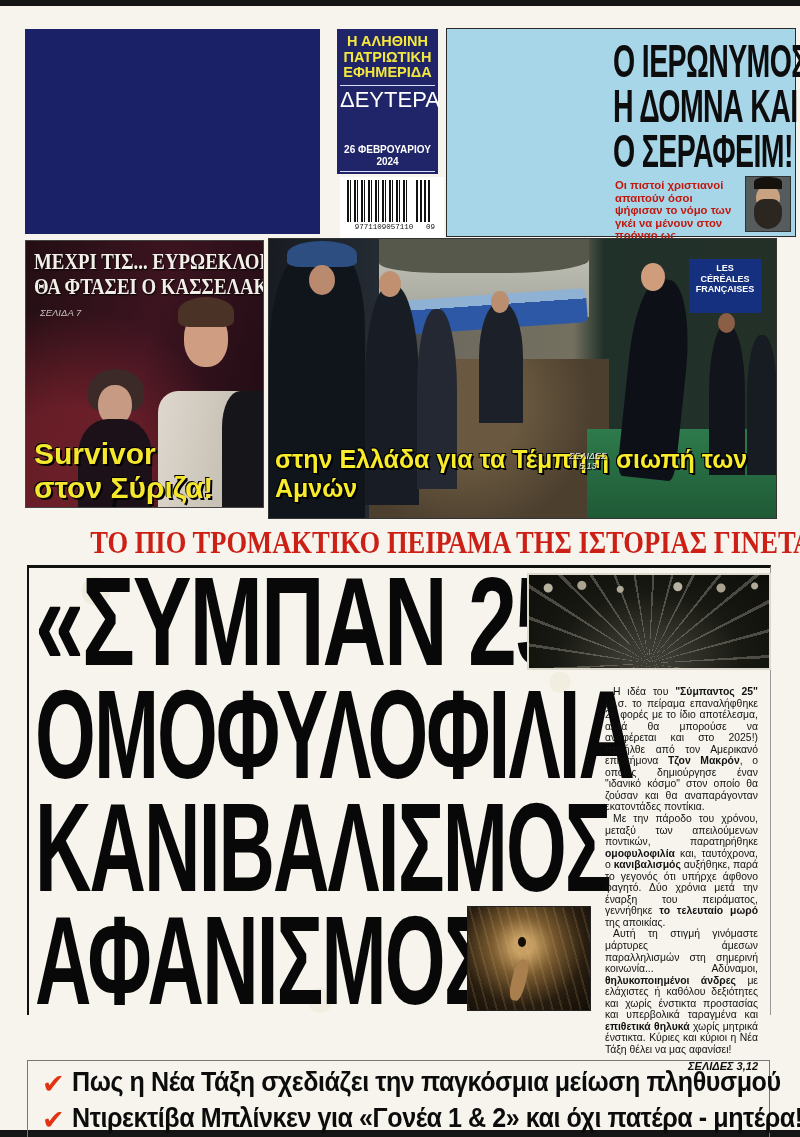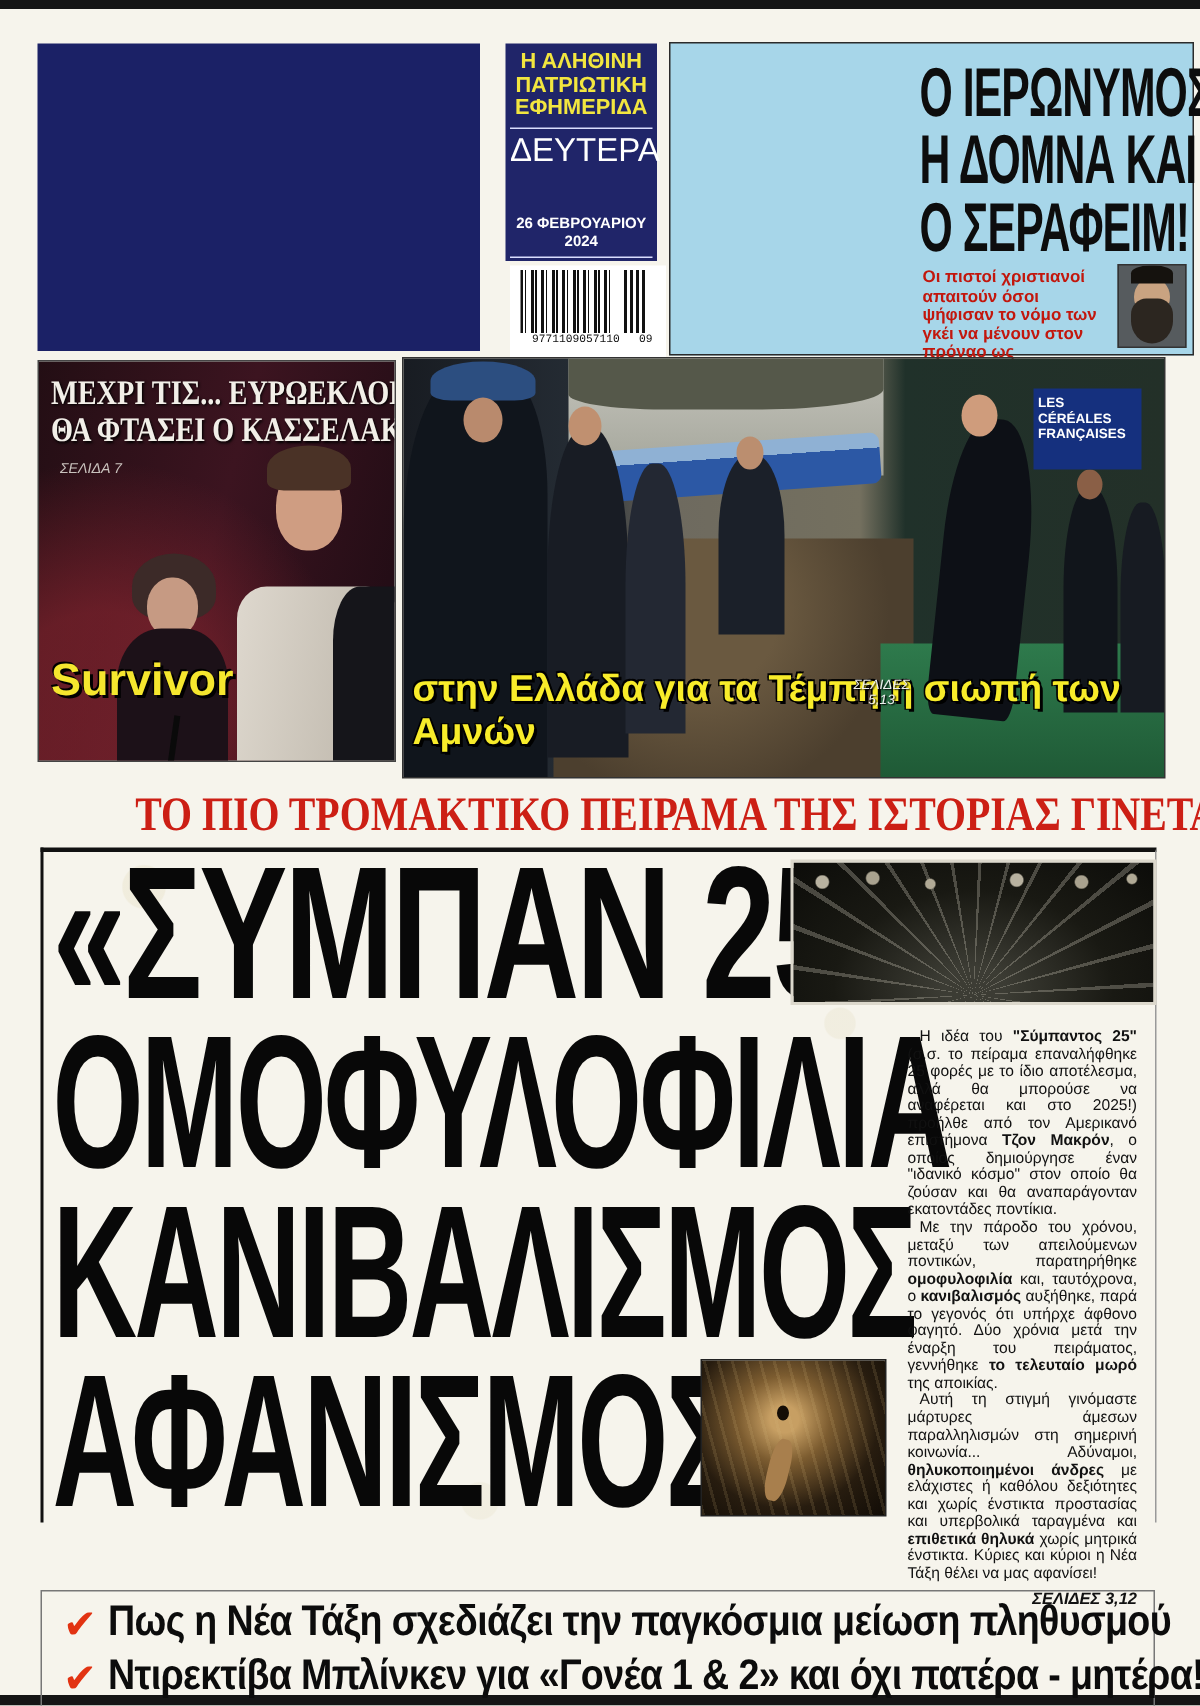--- a/index.html
+++ b/index.html
@@ -81,21 +81,21 @@
   .mp-face2{left:110px;top:32px;width:22px;height:26px;background:#c09070;border-radius:50%;}
   .mp-fig3{left:148px;top:70px;width:40px;height:180px;background:#232833;border-radius:45% 45% 0 0;}
   .mp-fig4{left:210px;top:64px;width:44px;height:120px;background:#1b2029;border-radius:45% 45% 0 0;}
   .mp-face4{left:222px;top:52px;width:18px;height:22px;background:#bb8e6f;border-radius:50%;}
   .mp-carpet{left:318px;top:190px;width:189px;height:89px;background:linear-gradient(#2e7a4c,#1f5a36);}
   .mp-macron{left:358px;top:40px;width:58px;height:200px;background:#0d1016;border-radius:40% 45% 10% 10%;transform:rotate(6deg);}
   .mp-macron-face{left:372px;top:24px;width:24px;height:28px;background:#cf9c7c;border-radius:50%;}
   .mp-guard1{left:440px;top:86px;width:36px;height:150px;background:#11151b;border-radius:45% 45% 0 0;}
   .mp-guard1-face{left:449px;top:74px;width:17px;height:20px;background:#8a5f46;border-radius:50%;}
   .mp-guard2{left:478px;top:96px;width:30px;height:140px;background:#171b22;border-radius:45% 45% 0 0;}
-  .mp-sign{left:420px;top:20px;width:66px;height:46px;background:#15307e;color:#fff;font-weight:bold;font-size:9px;line-height:10.5px;padding:4px 3px;text-align:left;}
+  .mp-sign{left:420px;top:20px;width:66px;height:46px;background:#15307e;color:#fff;font-weight:bold;font-size:9px;line-height:10.5px;padding:4px 3px;text-align:center;}
   .mp-caption{left:6px;top:206px;color:#f8ec2a;font-weight:bold;font-size:25px;line-height:29px;text-shadow:2px 2px 0 #000,-1px -1px 0 #000,1px -1px 0 #000,-1px 1px 0 #000;}
   .mp-pages{left:300px;top:212px;color:#eee;font-style:italic;font-size:9px;line-height:10px;text-shadow:1px 1px 1px #000;}
   
   .red-kicker{left:27px;top:524px;width:743px;text-align:center;color:var(--accent_red,#cc1f15);
     font-family:"Liberation Serif","DejaVu Serif",serif;font-weight:bold;font-size:32px;white-space:nowrap;transform:scaleX(.83);transform-origin:50% 50%;}
   
   .story-block{left:27px;top:565px;width:741px;height:447px;border-top:3px solid #111;border-left:2px solid #111;border-right:1px solid #999;}
   .hl-line{position:absolute;left:6px;color:#080808;font-weight:bold;letter-spacing:-3px;white-space:nowrap;font-size:126px;line-height:108px;transform:scaleX(.62);transform-origin:0 0;}
   .hl-1{top:0px;transform:scaleX(.70);}
   .hl-2{top:113px;}
@@ -180,20 +180,21 @@
   <div class="abs kass-woman-face"></div>
   <div class="abs kass-woman-body"></div>
   <div class="abs kass-mic"></div>
   <div class="abs kass-headline">
     <div class="kass-hl-line">ΜΕΧΡΙ ΤΙΣ... ΕΥΡΩΕΚΛΟΓΕΣ</div>
     <div class="kass-hl-line">ΘΑ ΦΤΑΣΕΙ Ο ΚΑΣΣΕΛΑΚΗΣ</div>
   </div>
   <div class="abs kass-page">ΣΕΛΙΔΑ 7</div>
   <div class="abs kass-kicker">
     <div>Survivor</div>
+    <div>στον Σύριζα!</div>
   </div>
 </div>
 
 <div class="abs main-photo">
   <div class="abs mp-sky"></div>
   <div class="abs mp-hill"></div>
   <div class="abs mp-train"></div>
   <div class="abs mp-debris"></div>
   <div class="abs mp-fig1"></div>
   <div class="abs mp-cap"></div>

